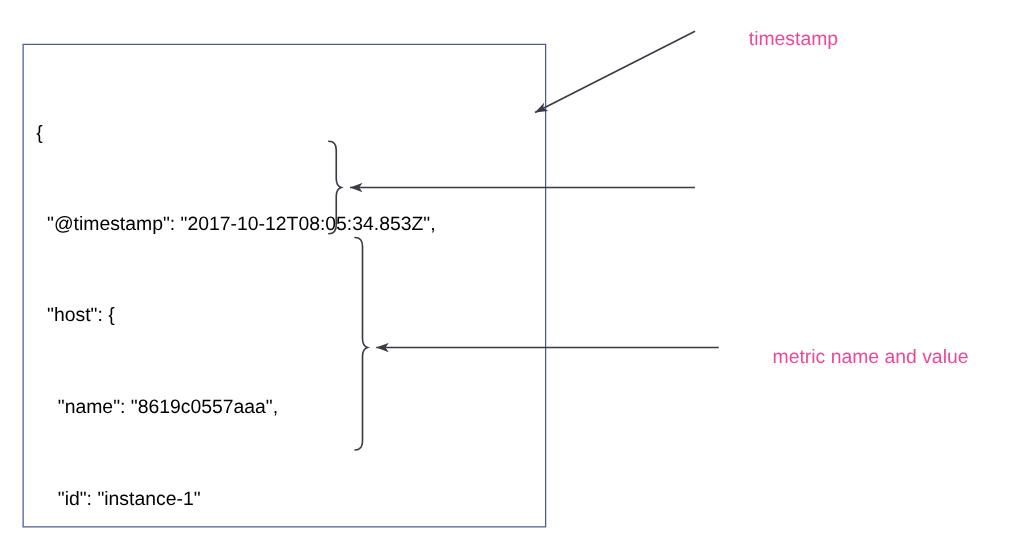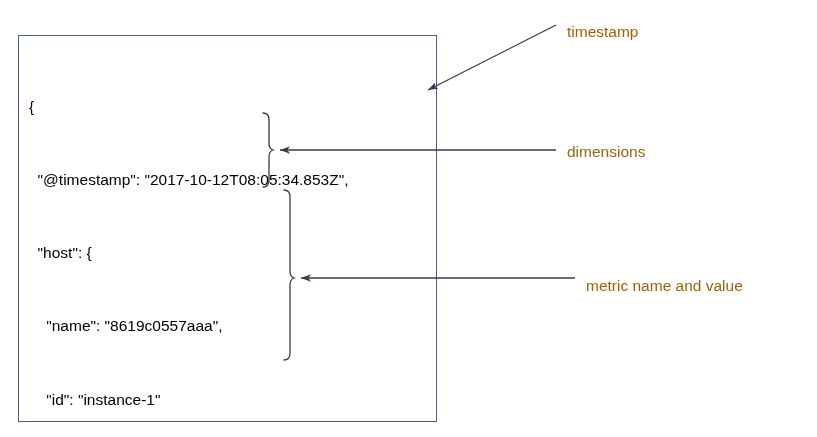--- a/index.html
+++ b/index.html
@@ -43,22 +43,23 @@
     white-space: pre;
     display: block;
     height: 24.4px;
   }
   
   .annot-label {
     position: absolute;
     font-family: "Liberation Sans", sans-serif;
     font-size: 15.5px;
     line-height: 20px;
-    color: #a16207;
+    color: #ec4899;
     white-space: nowrap;
+    margin-left: 32px;
   }
   #label-timestamp { left: 567px; top: 22px; }
   #label-dimensions { left: 567px; top: 142px; }
   #label-metric { left: 586px; top: 276px; }
 
   
   #overlay {
     position: absolute;
     left: 0;
     top: 0;
@@ -86,21 +87,20 @@
       
       
       
       
       
       
     </div>
   </div>
 
   <div class="annot-label" id="label-timestamp">timestamp</div>
-  <div class="annot-label" id="label-dimensions">dimensions</div>
   <div class="annot-label" id="label-metric">metric name and value</div>
 
   <svg id="overlay" viewBox="0 0 817 437">
     <defs>
       <marker id="arrowhead" markerWidth="11" markerHeight="8" refX="10" refY="4" orient="auto" markerUnits="userSpaceOnUse">
         <path d="M 10,4 L 0,0.3 L 2.6,4 L 0,7.7 Z" fill="#3b3b46"></path>
       </marker>
     </defs>
 
     <g>

